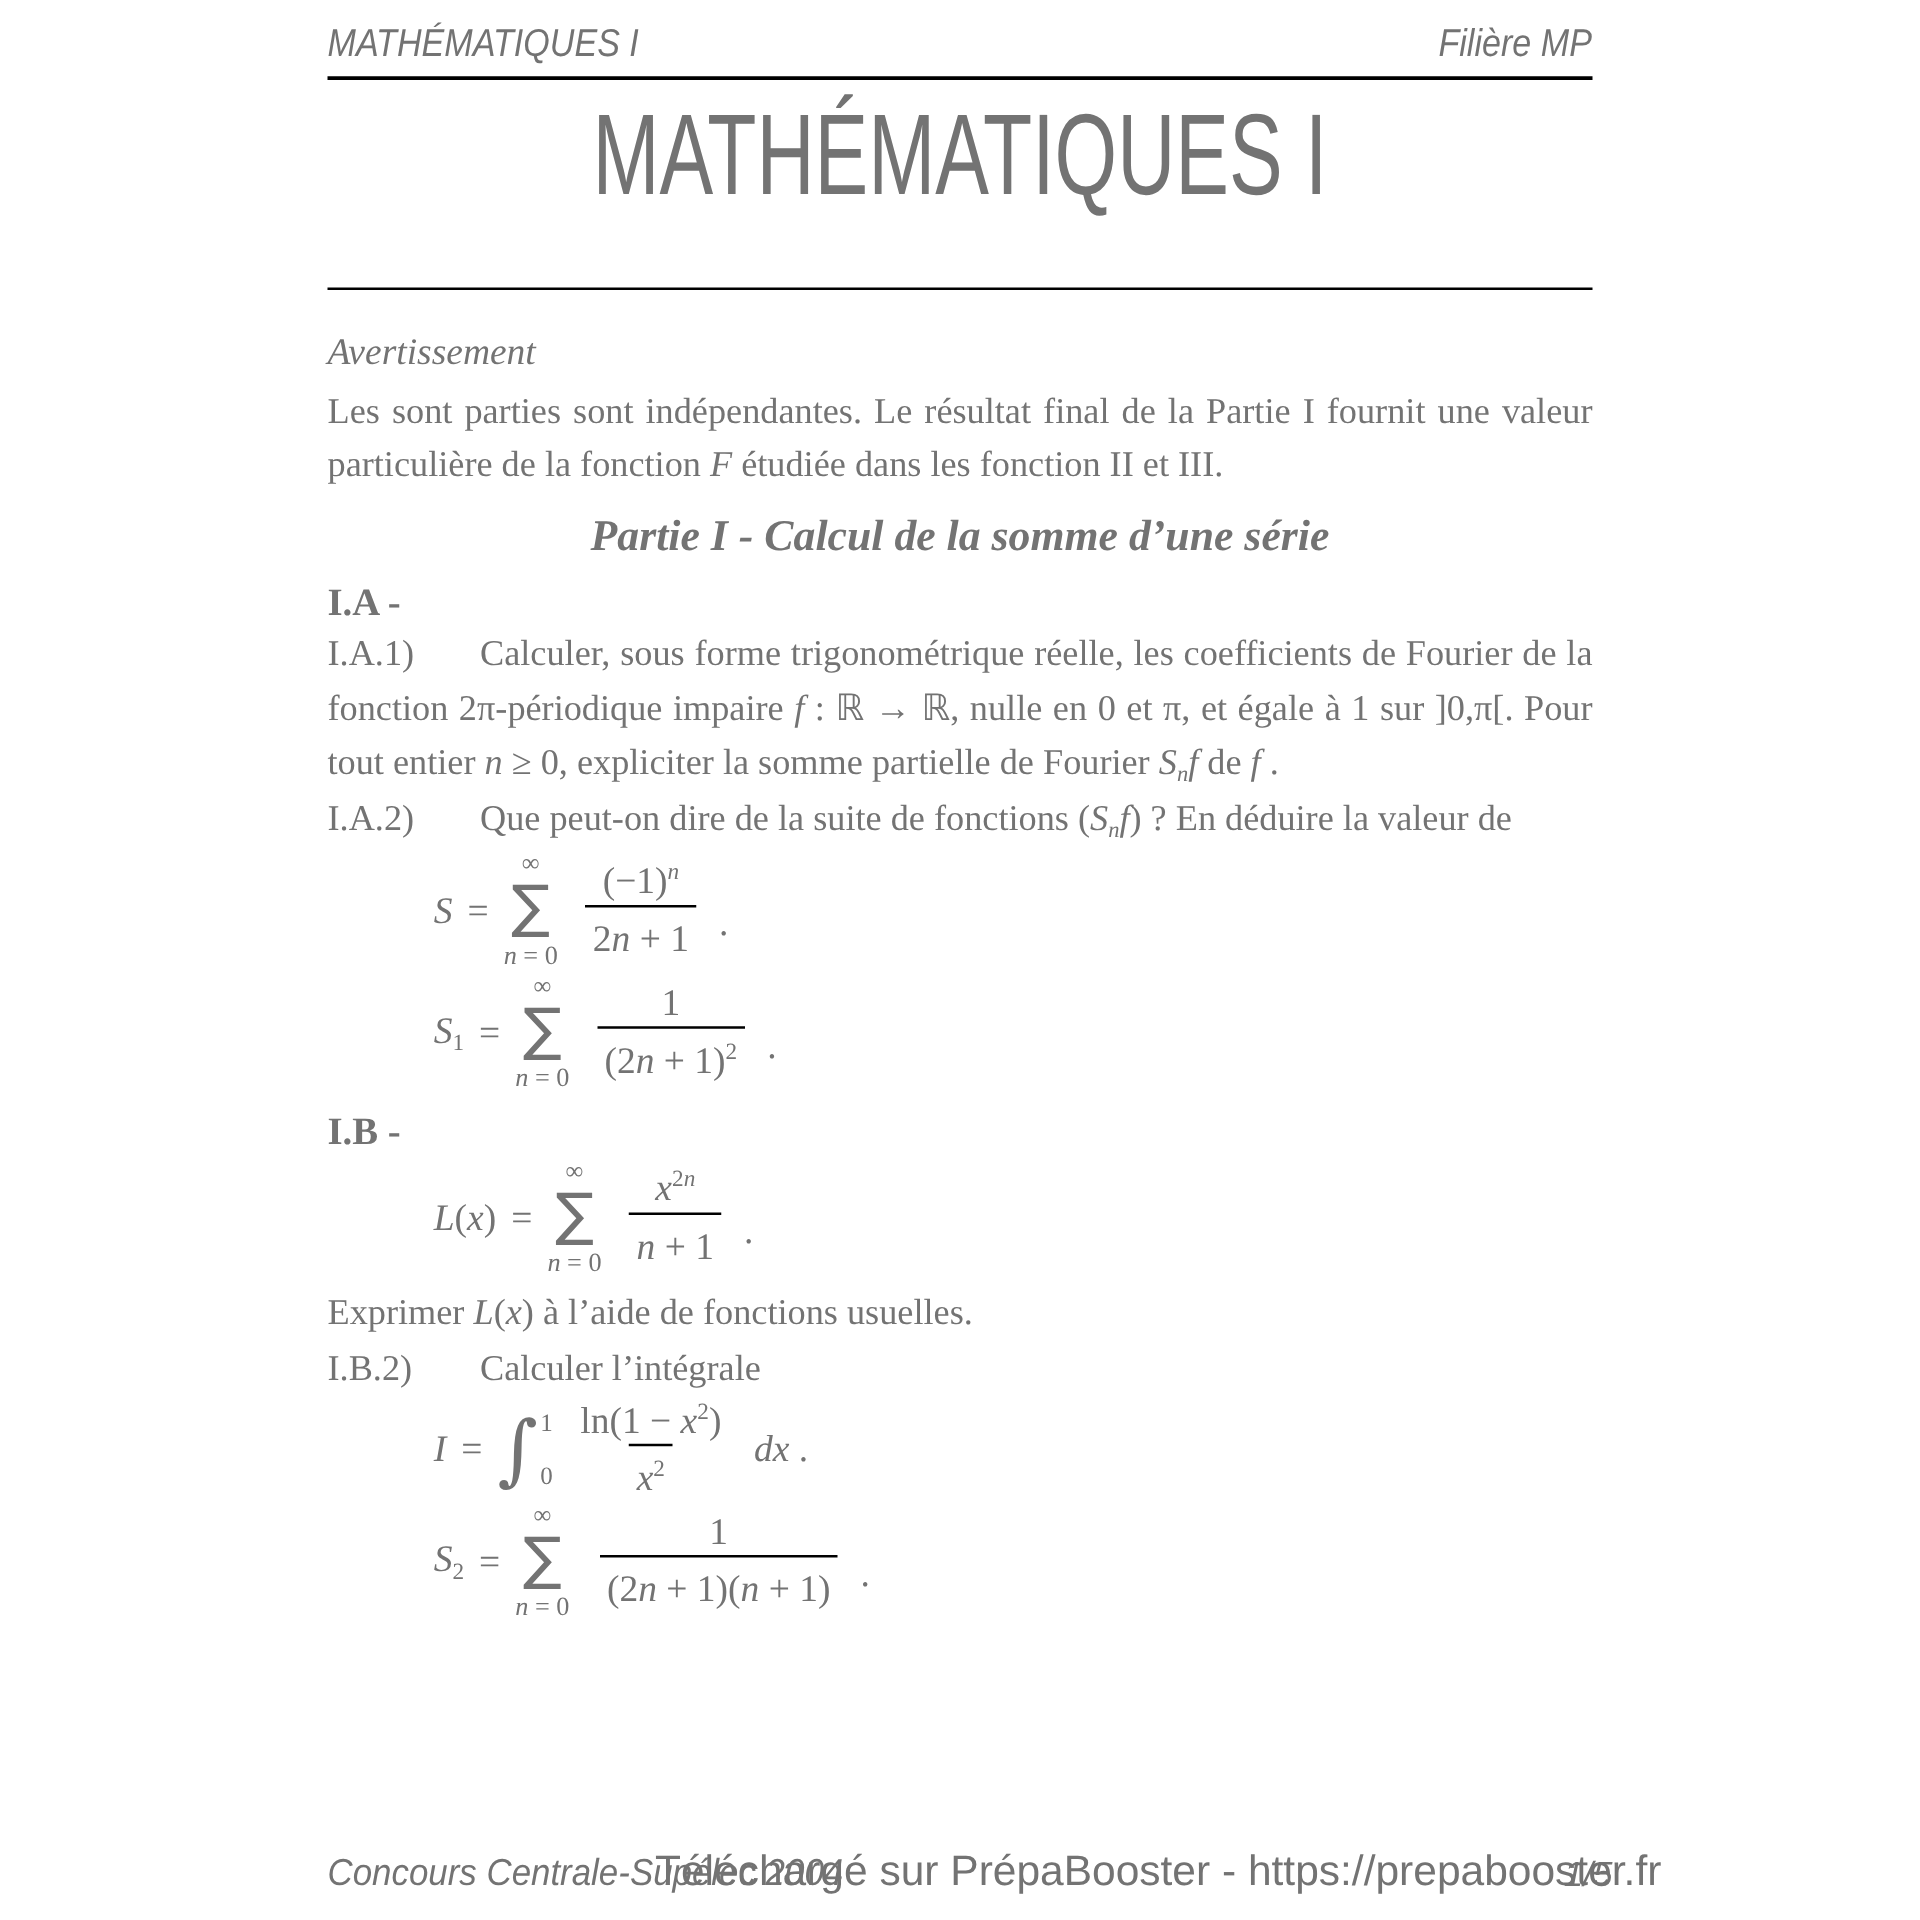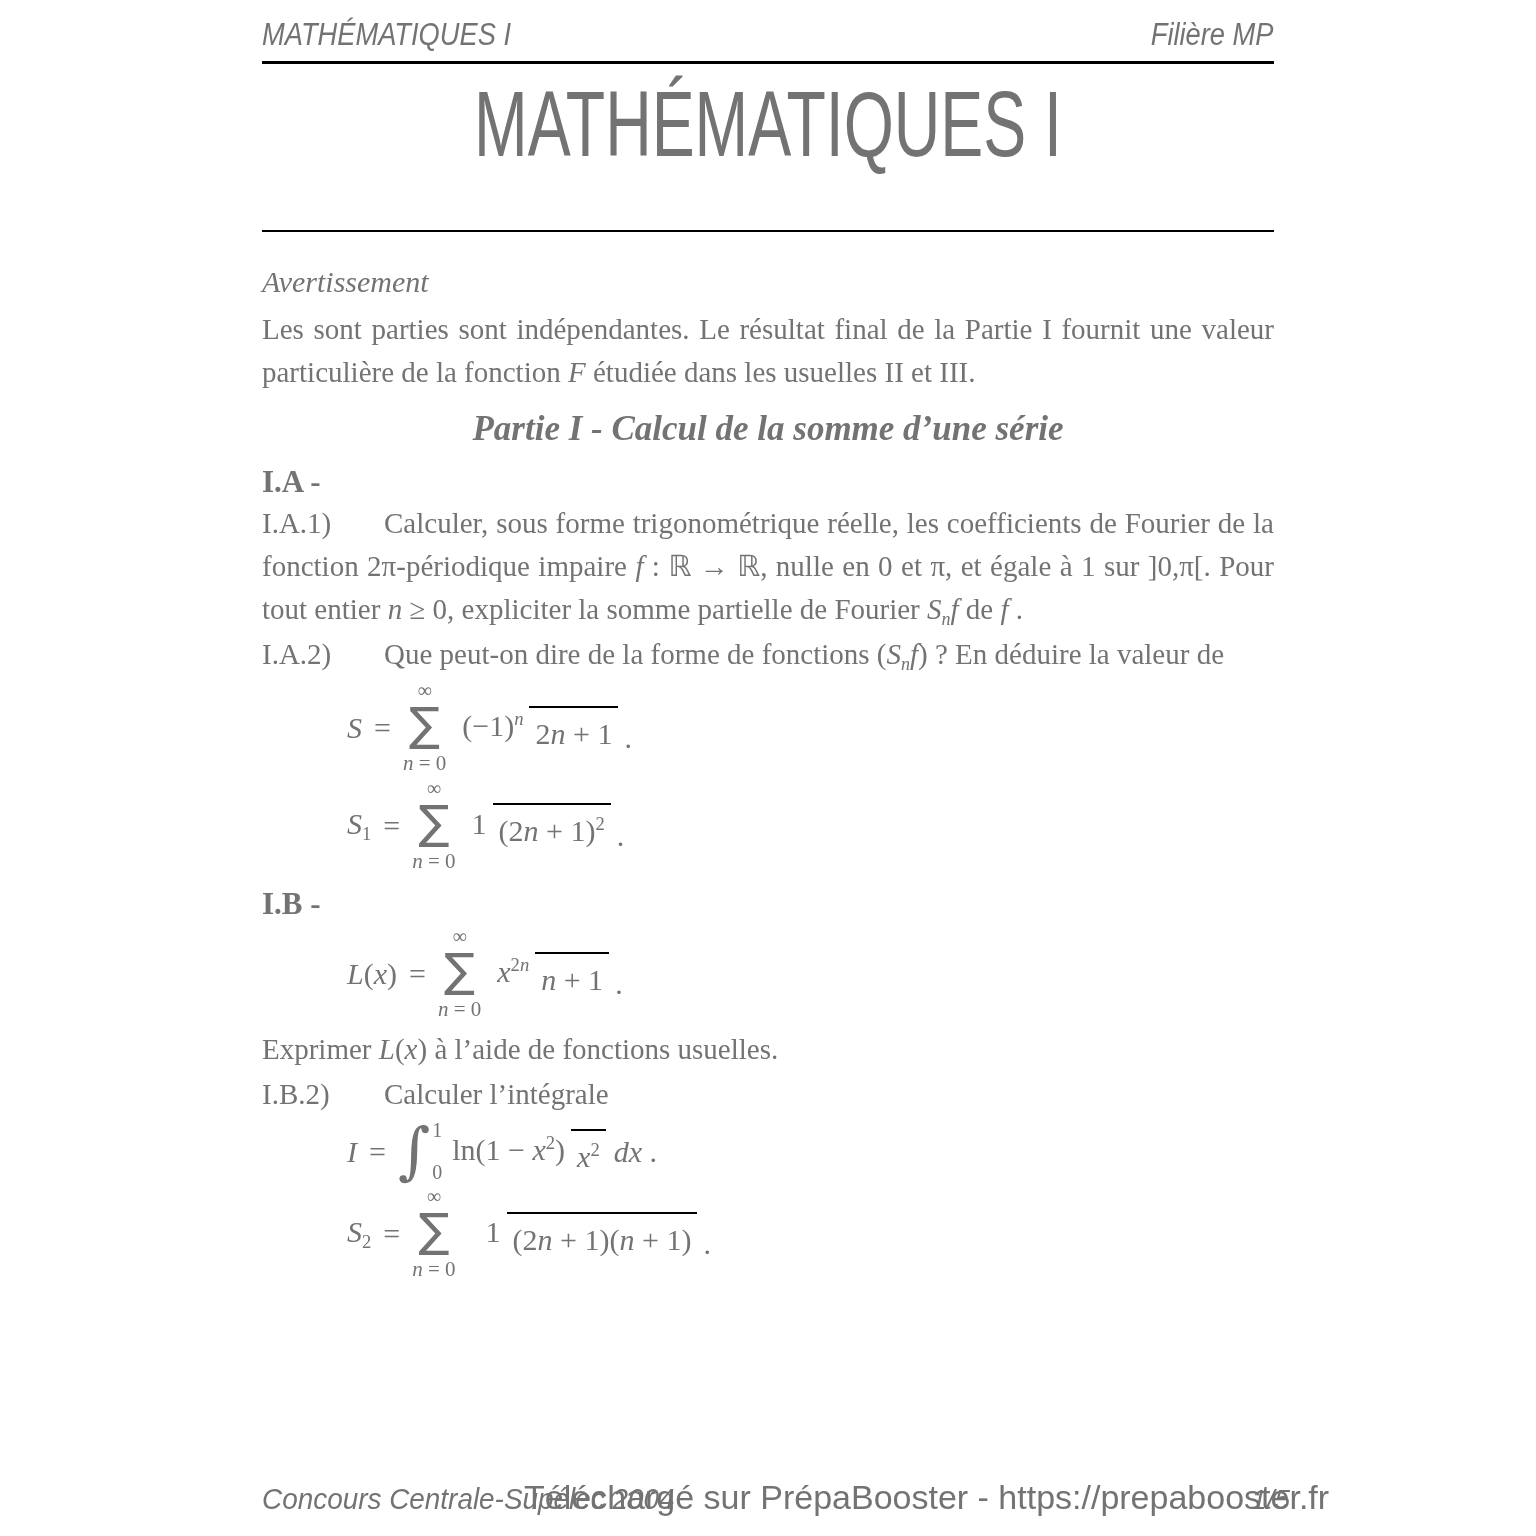--- a/index.html
+++ b/index.html
@@ -56,21 +56,21 @@
   .fml{
     display:flex;align-items:center;
     margin:4px 0 4px 85px;
     font-size:30px;line-height:1.1;
   }
   .rel{margin:0 12px;}
   .sum{display:inline-flex;flex-direction:column;align-items:center;margin-right:10px;}
   .sum .top{font-size:20px;line-height:20px;}
   .sum .sg{font-size:46px;line-height:48px;font-family:"DejaVu Sans",sans-serif;}
   .sum .bot{font-size:21px;line-height:21px;margin-top:5px;white-space:nowrap;}
-  .frac{display:inline-flex;flex-direction:row;align-items:center;margin:0 0;}
+  .frac{display:inline-flex;flex-direction:column;align-items:center;margin:0 12px;}
   .frac .num{padding:0 6px 3px;line-height:30px;white-space:nowrap;}
   .frac .den{border-top:2px solid #000;padding:10px 6px 0;line-height:31px;white-space:nowrap;}
   .tail{margin-left:6px;transform:translateY(10px);}
   .tail2{margin-left:8px;white-space:nowrap;}
   .intwrap{display:inline-flex;align-items:center;margin-right:4px;}
   .int{font-size:62px;line-height:62px;font-family:"DejaVu Serif","DejaVu Sans",serif;}
   .intlims{display:inline-flex;flex-direction:column;justify-content:space-between;height:62px;font-size:20px;line-height:20px;margin-left:2px;}
 
   
   .footer{position:absolute;left:0;top:1478px;width:1536px;height:46px;
@@ -89,29 +89,29 @@
     <div class="hrow">
       <span class="h-left">MATHÉMATIQUES I</span>
       <span class="h-right">Filière MP</span>
     </div>
     <div class="hline1"></div>
 
     <h1 class="main-title"><span class="cond">MATHÉMATIQUES I</span></h1>
     <div class="hline2"></div>
 
     <div class="avert-label">Avertissement</div>
-    <p class="body"><span>Les sont parties sont indépendantes. Le résultat final de la Partie I fournit une valeur particulière de la fonction </span><span class="mi">F</span><span> étudiée dans les usuelles II et III.</span></p>
+    <p class="body"><span>Les sont parties sont indépendantes. Le résultat final de la Partie I fournit une valeur particulière de la fonction </span><span class="mi">F</span><span> étudiée dans les fonction II et III.</span></p>
 
     <h2 class="part-heading">Partie I - Calcul de la somme d’une série</h2>
 
     <h3 class="sec-label">I.A -</h3>
 
     <p class="body q"><span class="qnum">I.A.1)</span><span class="qgap"></span><span><span>Calculer, sous forme trigonométrique réelle, les coefficients de Fourier de la fonction </span><span>2π</span><span>-périodique impaire </span><span class="mi">f</span><span> : </span><span class="bb">ℝ</span><span> → </span><span class="bb">ℝ</span><span>, nulle en 0 et π, et égale à 1 sur ]0,π[. Pour tout entier </span><span class="mi">n</span><span> ≥ 0, expliciter la somme partielle de Fourier </span><span class="mi">S</span><span class="mi sub">n</span><span class="mi">f</span><span> de </span><span class="mi">f</span><span> .</span></span></p>
 
-    <p class="body q"><span class="qnum">I.A.2)</span><span class="qgap"></span><span><span>Que peut-on dire de la forme de fonctions (</span><span class="mi">S</span><span class="mi sub">n</span><span class="mi">f</span><span>) ? En déduire la valeur de</span></span></p>
+    <p class="body q"><span class="qnum">I.A.2)</span><span class="qgap"></span><span><span>Que peut-on dire de la suite de fonctions (</span><span class="mi">S</span><span class="mi sub">n</span><span class="mi">f</span><span>) ? En déduire la valeur de</span></span></p>
 
     <div class="fml">
       <span><span class="mi">S</span></span>
       <span class="rel">=</span>
       <span class="sum">
         <span class="top">∞</span>
         <span class="sg">∑</span>
         <span class="bot"><span class="mi">n</span><span> = 0</span></span>
       </span>
       <span class="frac">

